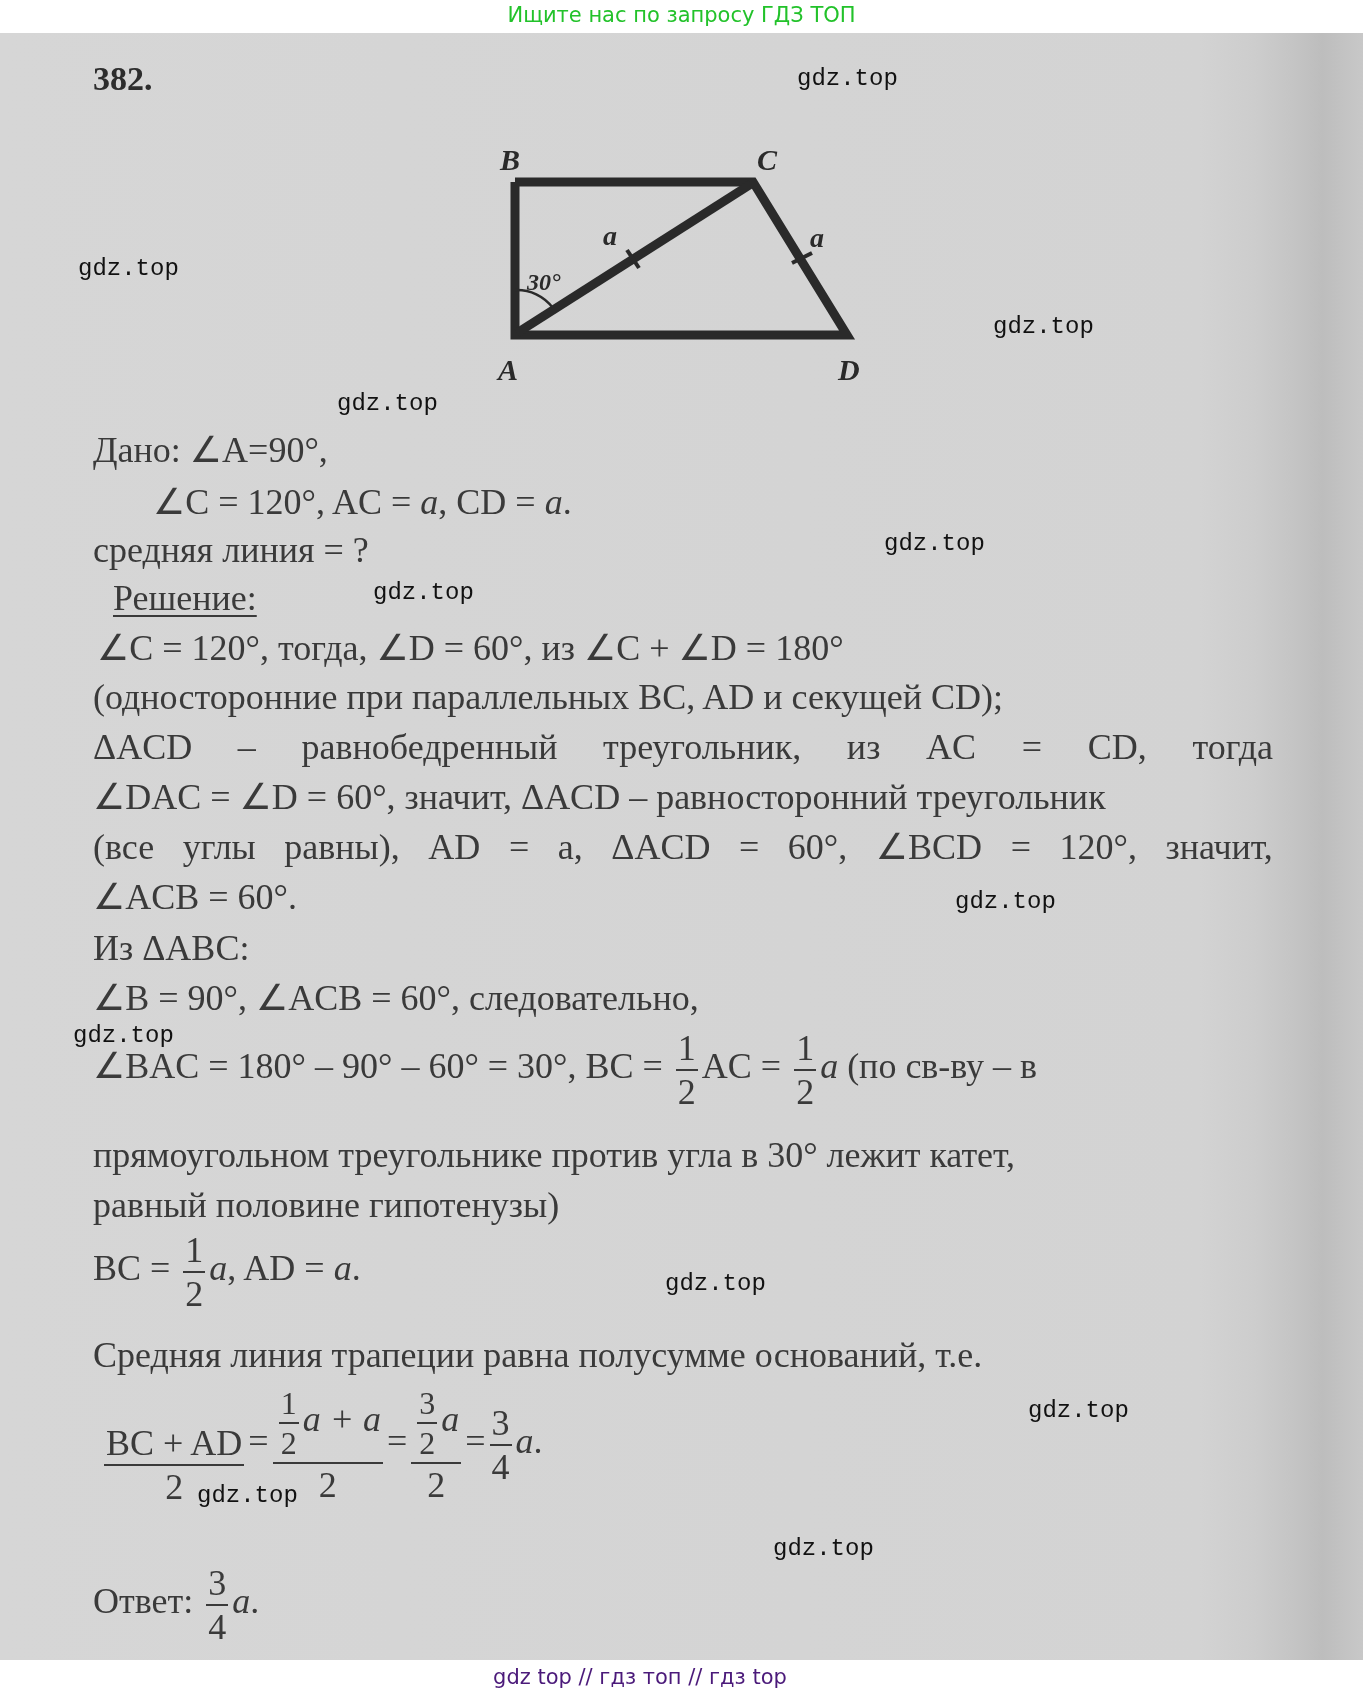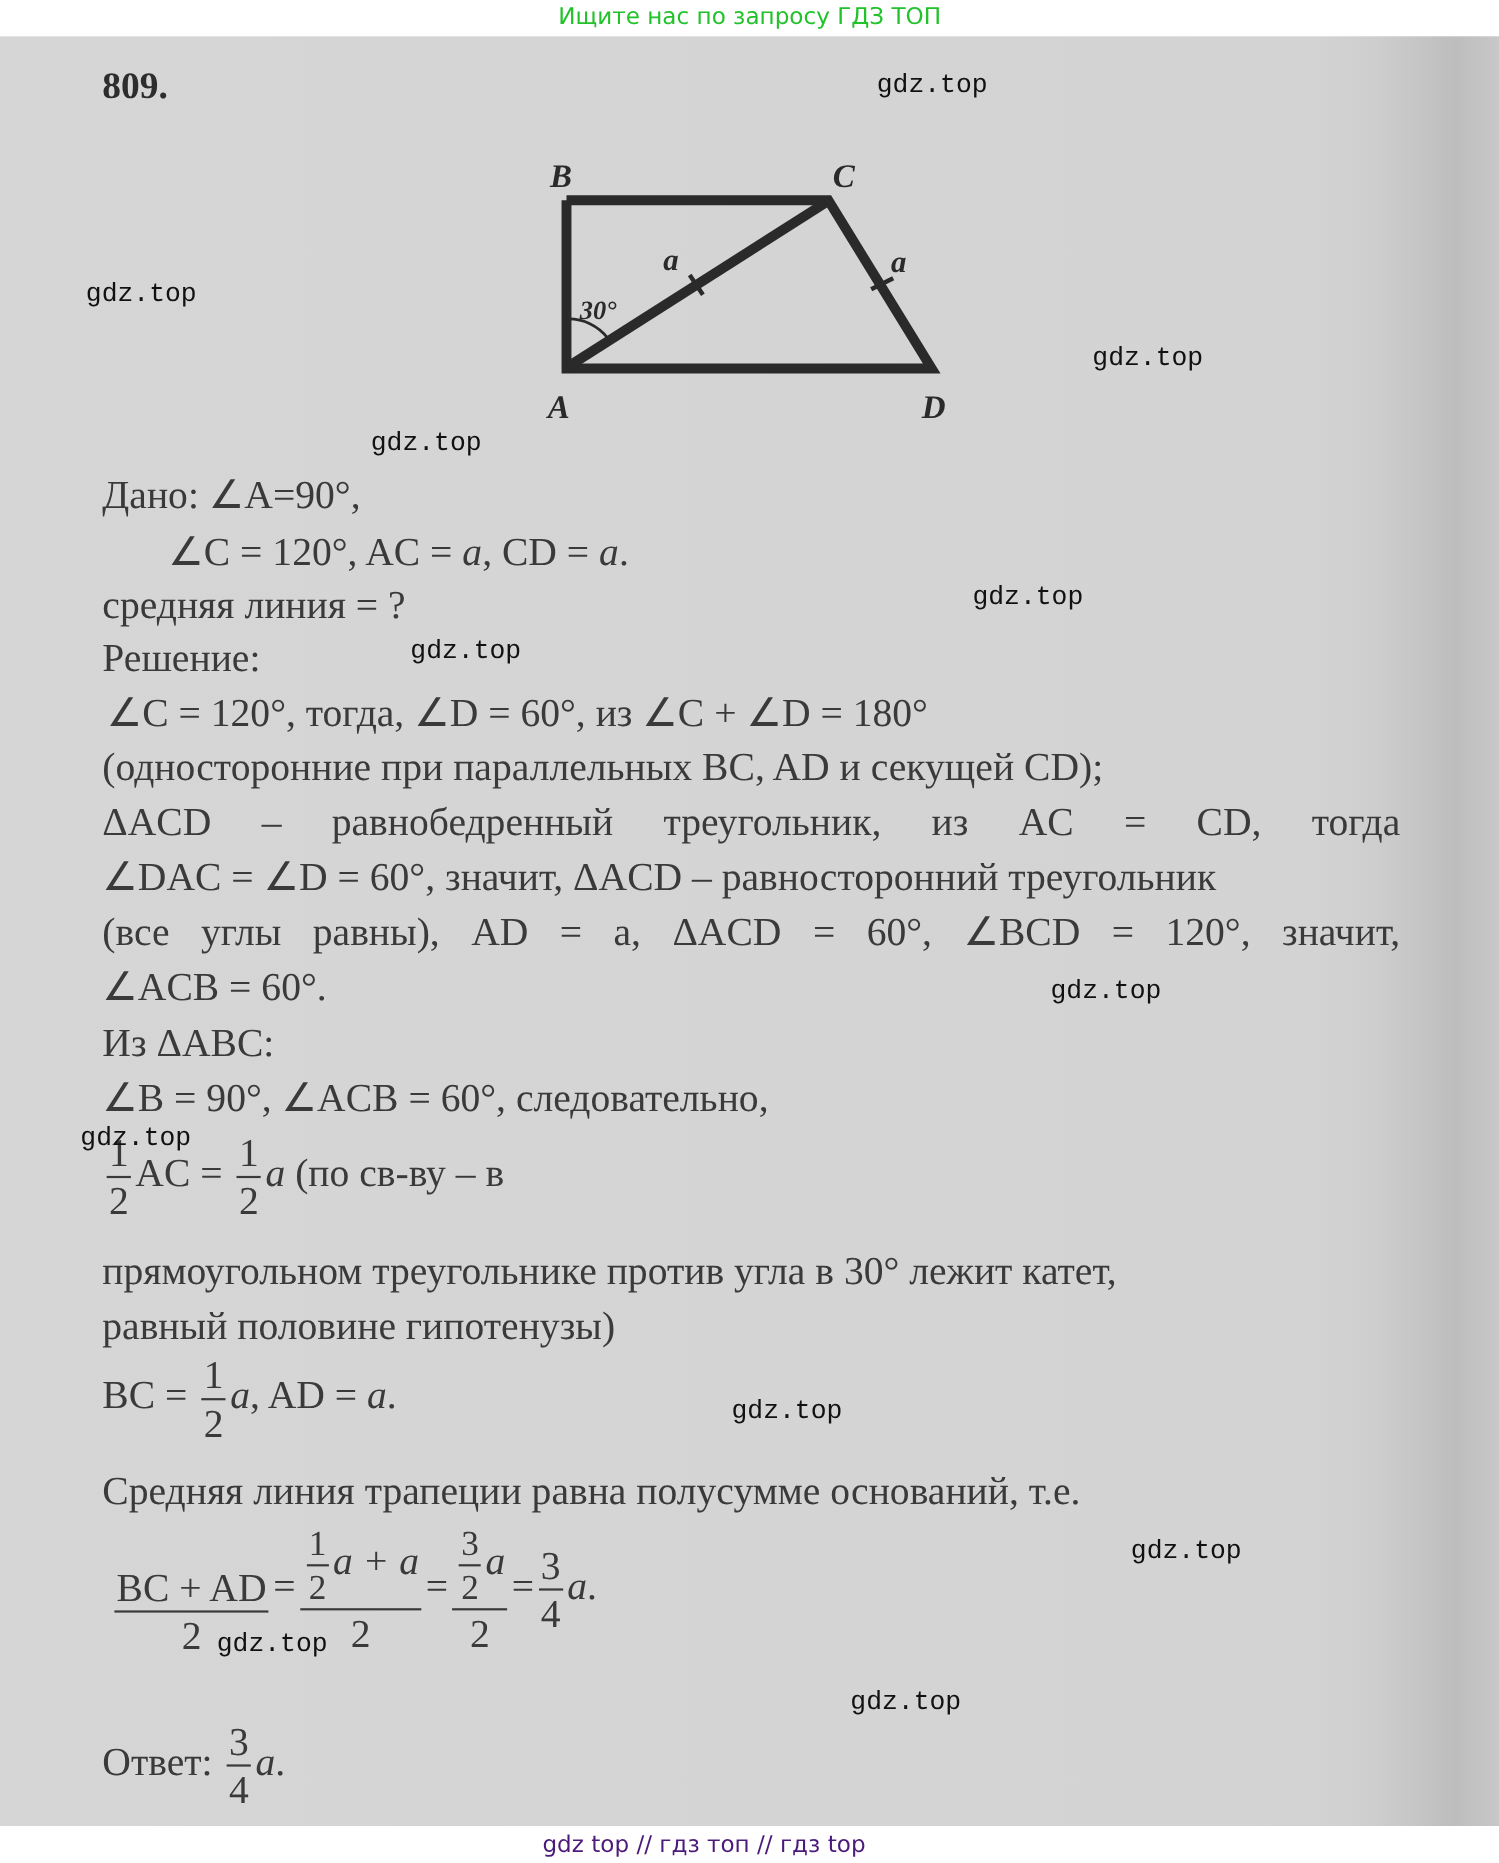--- a/index.html
+++ b/index.html
@@ -33,36 +33,36 @@
     position: absolute; font-family: Liberation Mono, monospace;
     font-size: 24px; color: #111111; white-space: nowrap;
   }
   .diagram { position: absolute; left: 495px; top: 140px; width: 380px; height: 250px; }
   .txt {
     position: absolute; font-family: "Liberation Serif", serif;
     font-size: 36px; color: #3a3a3a; white-space: nowrap; line-height: 40px;
   }
   .txt i { font-style: italic; }
   .justify-line { display: flex; justify-content: space-between; width: 1180px; text-align: center; }
-  .underline { text-decoration-thickness: 2px; text-underline-offset: 5px; }
+  .underline { text-decoration: underline; text-decoration-thickness: 2px; text-underline-offset: 5px; margin-left: 20px; }
   .frac {
     display: inline-flex; flex-direction: column; align-items: center;
     vertical-align: middle; line-height: 1; margin: 0 4px;
   }
   .frac .num, .frac .den { display: block; padding: 0 2px; }
   .frac .bar { display: block; width: 100%; border-top: 2px solid #3a3a3a; margin: 3px 0; }
 </style>
 </head>
 <body>
 
 <div class="top-banner">Ищите нас по запросу ГДЗ ТОП</div>
 
 <div class="page-scan"></div>
 
-<div class="problem-number">809.</div>
+<div class="problem-number">382.</div>
 
 <div class="diagram">
   <svg width="380" height="250" viewBox="0 0 380 250">
     <g stroke="#2a2a2a" stroke-width="9" fill="none" stroke-linejoin="miter">
       <polyline points="20,42 258,42 352,195 20,195 20,42"></polyline>
       <line x1="22" y1="193" x2="256" y2="44"></line>
     </g>
 
     <line x1="132" y1="110" x2="144" y2="128" stroke="#2a2a2a" stroke-width="4"></line>
     <line x1="297" y1="123" x2="317" y2="113" stroke="#2a2a2a" stroke-width="4"></line>
@@ -114,21 +114,21 @@
     <span>∠BCD</span>
     <span>=</span>
     <span>120°,</span>
     <span>значит,</span>
 </div>
 <div class="txt" style="left:93px; top:877px;">∠ACB = 60°.</div>
 <div class="txt" style="left:93px; top:928px;">Из ΔABC:</div>
 <div class="txt" style="left:93px; top:978px;">∠B = 90°, ∠ACB = 60°, следовательно,</div>
 
 <div class="txt" style="left:93px; top:1030px; line-height:1;">
-  <span class="frac">
+  <span>∠BAC = 180° – 90° – 60° = 30°, BC = </span><span class="frac">
       <span class="num">1</span>
       <span class="bar"></span>
       <span class="den">2</span>
     </span><span>AC = </span><span class="frac">
       <span class="num">1</span>
       <span class="bar"></span>
       <span class="den">2</span>
     </span><i>a</i><span> (по св-ву – в</span>
 </div>
 

